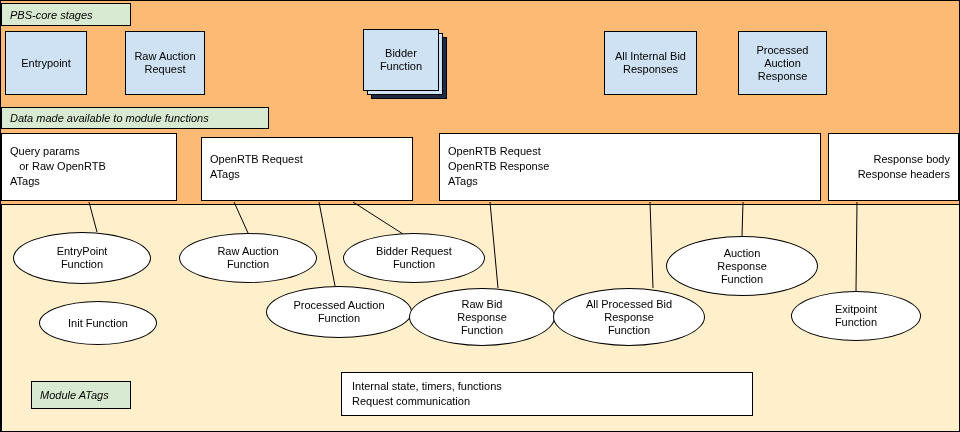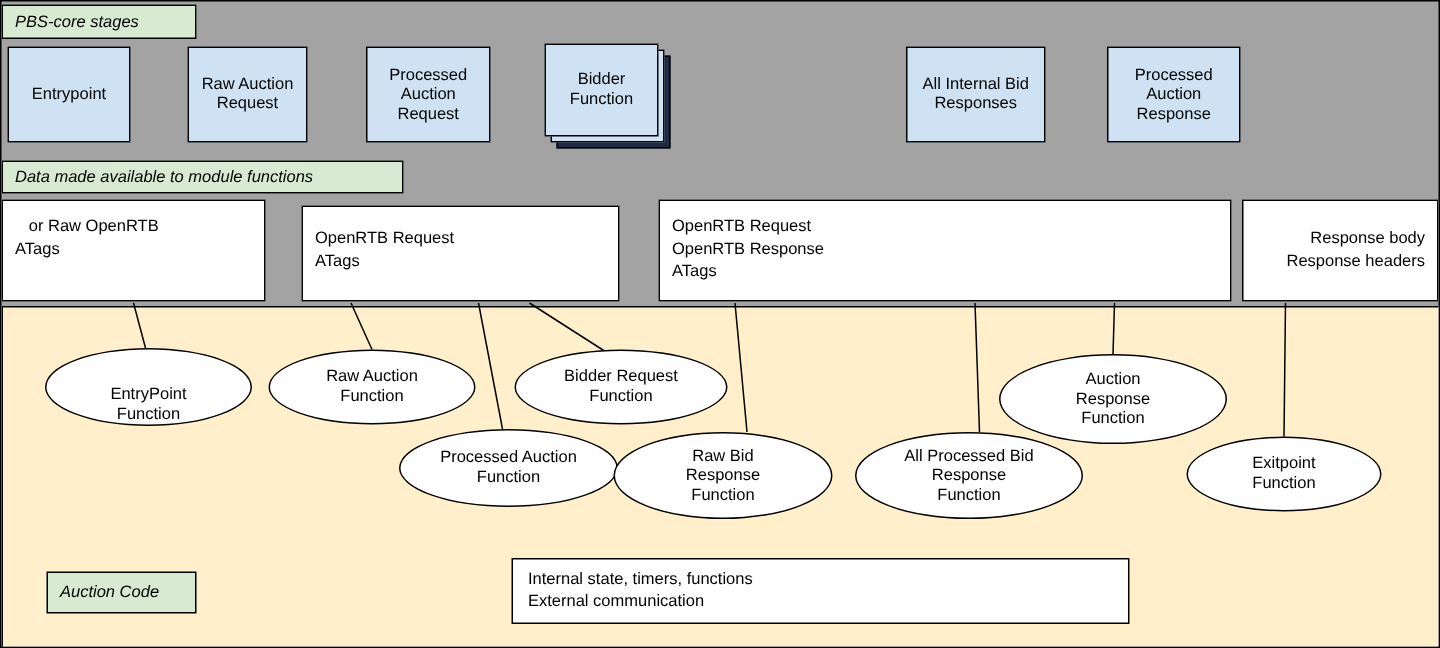--- a/index.html
+++ b/index.html
@@ -1,17 +1,17 @@
 <!DOCTYPE html>
 <html><head>
 <meta charset="utf-8">
 <style>
   html,body{margin:0;padding:0;background:#555;}
   .canvas{
-    position:relative;width:960px;height:432px;background:#a3a3a3;
+    position:relative;width:960px;height:432px;background:#fdba74;
     font-family:"Liberation Sans",sans-serif;color:#000;overflow:hidden;
     box-sizing:border-box;border:1px solid #000;
   }
   .tag{
     position:absolute;background:#d9ead3;border:1px solid #000;
     font-style:italic;font-size:11px;display:flex;align-items:center;
     padding:0 8px;box-sizing:border-box;
   }
   .stage{
     position:absolute;background:#cfe2f3;border:1px solid #000;
@@ -52,43 +52,41 @@
 <div class="canvas">
 
   <div class="tag" style="left:0;top:2px;width:130px;height:23px;">PBS-core stages</div>
 
   <div class="stage" style="left:4px;top:30px;width:82px;height:64px;">
     <span>Entrypoint</span>
   </div>
   <div class="stage" style="left:124px;top:30px;width:80px;height:64px;">
     <span>Raw Auction Request</span>
   </div>
-  <div class="stage" style="left:243px;top:30px;width:83px;height:64px;">
-    <span>Processed Auction Request</span>
-  </div>
 
   <div class="stackwrap" style="left:362px;top:28px;width:84px;height:70px;">
     <div class="layer l2" style="left:8px;top:8px;width:76px;height:62px;"></div>
     <div class="layer l1" style="left:4px;top:4px;width:76px;height:62px;"></div>
     <div class="stage" style="width:76px;height:62px;">
       <span>Bidder Function</span>
     </div>
   </div>
 
 
   <div class="stage" style="left:603px;top:30px;width:93px;height:64px;">
     <span>All Internal Bid Responses</span>
   </div>
   <div class="stage" style="left:737px;top:30px;width:89px;height:64px;">
     <span>Processed Auction Response</span>
   </div>
 
   <div class="tag" style="left:0;top:106px;width:268px;height:22px;">Data made available to module functions</div>
 
   <div class="databox" style="left:0;top:132px;width:176px;height:68px;">
+    <div class="dline">Query params</div>
     <div class="dline">   or Raw OpenRTB</div>
     <div class="dline">ATags</div>
   </div>
   <div class="databox" style="left:200px;top:136px;width:212px;height:64px;padding-top:14px;">
     <div class="dline">OpenRTB Request</div>
     <div class="dline">ATags</div>
   </div>
   <div class="databox" style="left:438px;top:132px;width:382px;height:68px;">
     <div class="dline">OpenRTB Request</div>
     <div class="dline">OpenRTB Response</div>
@@ -105,45 +103,48 @@
     <line x1="88" y1="201" x2="96" y2="231" stroke="#000" stroke-width="1"></line>
     <line x1="233" y1="201" x2="247" y2="232" stroke="#000" stroke-width="1"></line>
     <line x1="318" y1="201" x2="334" y2="285" stroke="#000" stroke-width="1"></line>
     <line x1="352" y1="201" x2="402" y2="233" stroke="#000" stroke-width="1"></line>
     <line x1="489" y1="201" x2="497" y2="287" stroke="#000" stroke-width="1"></line>
     <line x1="649" y1="201" x2="652" y2="287" stroke="#000" stroke-width="1"></line>
     <line x1="742" y1="201" x2="741" y2="235" stroke="#000" stroke-width="1"></line>
     <line x1="856" y1="201" x2="855" y2="290" stroke="#000" stroke-width="1"></line>
   </svg>
 
-  <div class="fn" style="left:29px;top:231px;width:138px;height:52px;align-items:flex-end;">
+  <div class="fn" style="left:12px;top:231px;width:138px;height:52px;">
     <span class="mw70">EntryPoint Function</span>
+  </div>
+  <div class="fn" style="left:38px;top:300px;width:118px;height:44px;">
+    <span>Init Function</span>
   </div>
   <div class="fn" style="left:178px;top:232px;width:138px;height:50px;">
     <span class="mw75">Raw Auction Function</span>
   </div>
   <div class="fn" style="left:342px;top:232px;width:142px;height:50px;">
     <span class="mw92">Bidder Request Function</span>
   </div>
   <div class="fn" style="left:265px;top:285px;width:146px;height:52px;">
     <span class="mw105">Processed Auction Function</span>
   </div>
   <div class="fn" style="left:408px;top:287px;width:146px;height:58px;">
     <span class="mw70">Raw Bid Response Function</span>
   </div>
-  <div class="fn" style="left:569px;top:287px;width:152px;height:58px;">
+  <div class="fn" style="left:552px;top:287px;width:152px;height:58px;">
     <span class="mw90">All Processed Bid Response Function</span>
   </div>
   <div class="fn" style="left:665px;top:235px;width:152px;height:60px;">
     <span class="mw70">Auction Response Function</span>
   </div>
   <div class="fn" style="left:790px;top:290px;width:130px;height:50px;">
     <span class="mw60">Exitpoint Function</span>
   </div>
 
-  <div class="tag" style="left:30px;top:380px;width:100px;height:28px;">Auction Code</div>
+  <div class="tag" style="left:30px;top:380px;width:100px;height:28px;">Module ATags</div>
 
   <div class="whitebox" style="left:340px;top:371px;width:412px;height:44px;">
     <div>Internal state, timers, functions</div>
-    <div>External communication</div>
+    <div>Request communication</div>
   </div>
 
 </div>
 
 </body></html>

